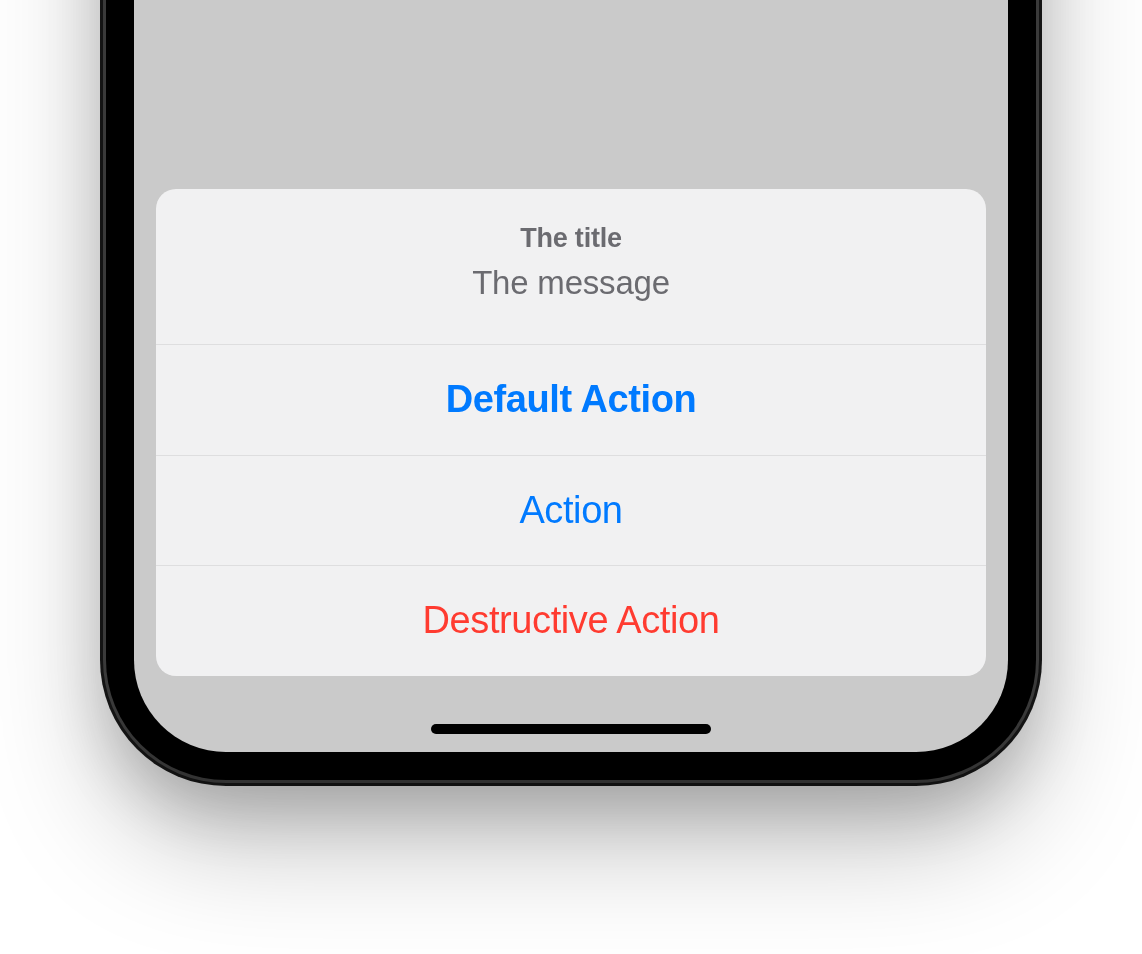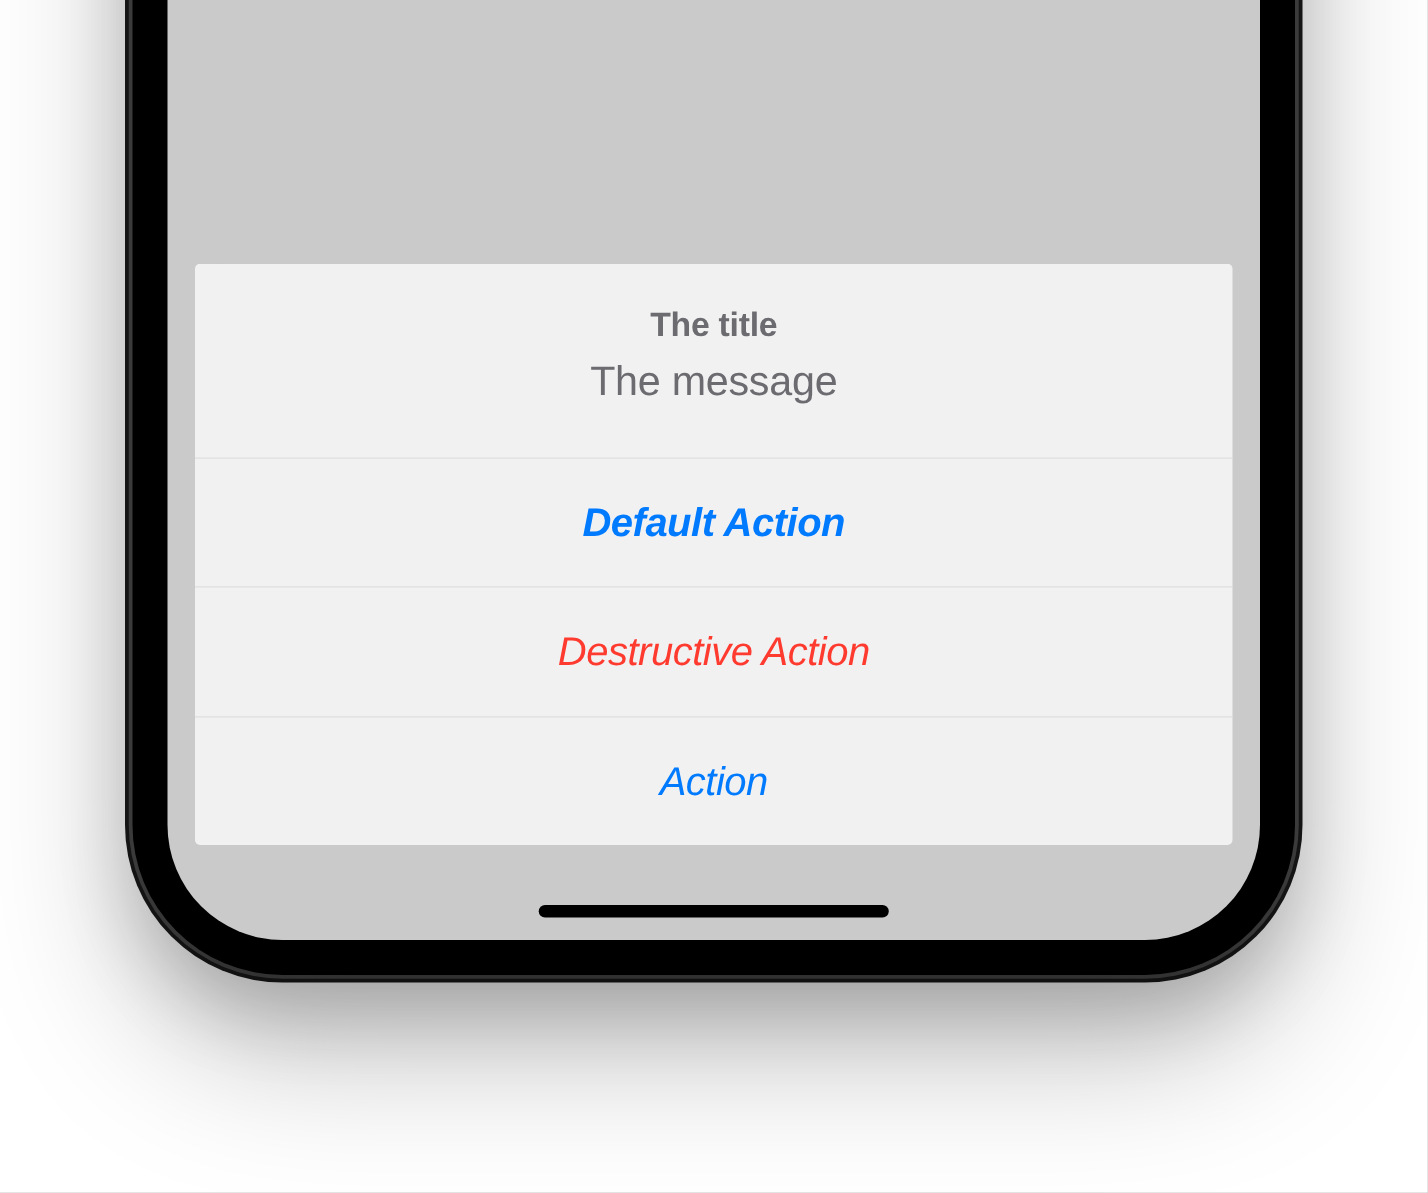--- a/index.html
+++ b/index.html
@@ -42,21 +42,21 @@
       position: relative;
       overflow: hidden;
       display: flex;
       flex-direction: column;
       justify-content: flex-end;
     }
     
     .action-sheet {
       margin: 0 22px 16px 22px;
       background: rgba(242, 242, 244, 0.96);
-      border-radius: 4px;
+      border-radius: 20px;
       overflow: hidden;
       backdrop-filter: blur(20px);
     }
     
     .sheet-header {
       padding: 34px 20px 42px 20px;
       text-align: center;
       border-bottom: 1px solid rgba(0,0,0,0.08);
     }
     
@@ -73,30 +73,29 @@
       font-weight: 400;
       color: #6b6b70;
       letter-spacing: -0.2px;
     }
     
     .sheet-action {
       display: block;
       width: 100%;
       padding: 32px 32px;
       text-align: center;
-      font-size: 32px;
+      font-size: 38px;
       font-weight: 400;
       color: #007AFF;
       background: transparent;
       border: none;
       border-bottom: 1px solid rgba(0,0,0,0.08);
       cursor: pointer;
       letter-spacing: -0.4px;
       line-height: 1.2;
-      font-style: italic;
     }
     
     .sheet-action:last-child {
       border-bottom: none;
     }
     
     .sheet-action.default-action {
       font-weight: 600;
     }
     
@@ -127,23 +126,23 @@
 
     <div class="action-sheet">
 
       <div class="sheet-header">
         <div class="sheet-title">The title</div>
         <div class="sheet-message">The message</div>
       </div>
 
       <button class="sheet-action default-action">Default Action</button>
 
+      <button class="sheet-action">Action</button>
+
       <button class="sheet-action destructive-action">Destructive Action</button>
-
-      <button class="sheet-action">Action</button>
 
     </div>
 
     <div class="bottom-spacer"></div>
 
     <div class="home-indicator"></div>
 
   </div>
 </div>
 

